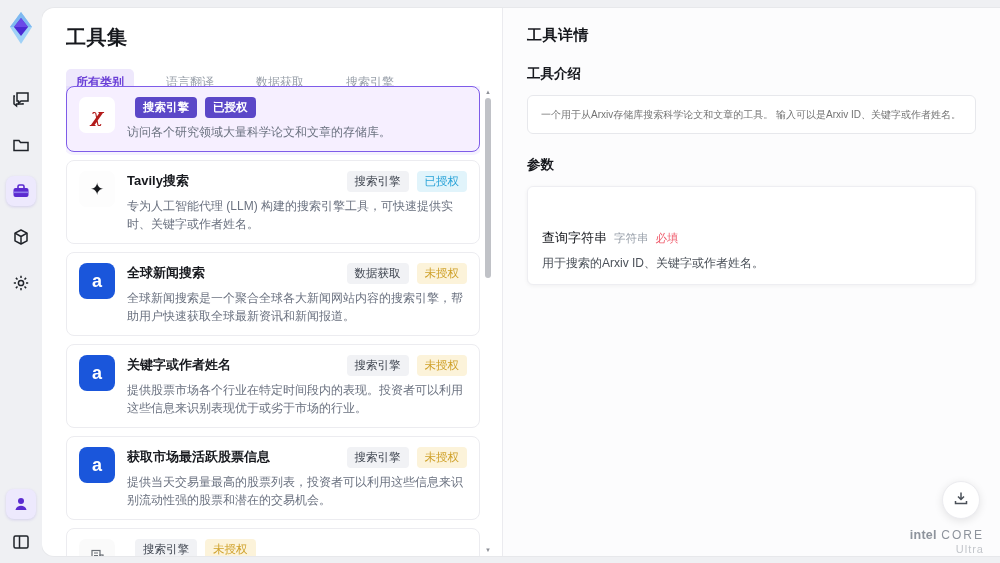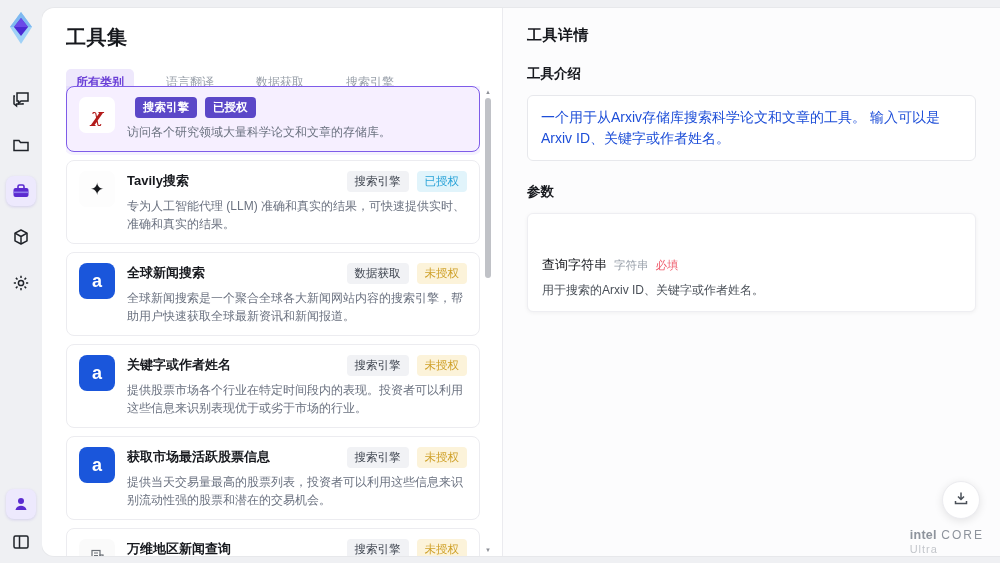--- a/index.html
+++ b/index.html
@@ -64,38 +64,38 @@
   .badge.ok { background:#e1f4fb; color:#2aa3d8; }
   .badge.no { background:#fcf3da; color:#cfa12a; }
   .card.selected .badge { background:#5b47c8; color:#fff; font-weight:bold; }
   .c-desc { font-size:12px; color:#6b7280; line-height:1.5; margin-top:5px; }
   
   .right-pane { flex:1; border-left:1px solid #ebebef; background:#fcfcfd; padding:18px 24px; position:relative; }
   .detail-title { font-size:15px; font-weight:bold; margin-bottom:20px; letter-spacing:.5px; }
   .section-h { font-size:13.5px; font-weight:bold; margin-bottom:12px;margin-top:16px; }
   .intro-box {
     background:#fff; border:1px solid #e7e8ec; border-radius:6px;
-    padding:11px 13px; font-size:14px; color:#1d4ed8; margin-bottom:22px; line-height:1.5;
+    padding:11px 13px; font-size:10px; color:#737373; margin-bottom:22px; line-height:1.5;
   }
   .param-card {
     background:#fff; border:1px solid #eeeef2; border-radius:6px;
     box-shadow:0 1px 4px rgba(0,0,0,.05); padding:12px 14px;
   }
   .param-top { display:flex; align-items:baseline; gap:7px; }
   .p-name { font-size:13px; font-weight:normal; }
   .p-type { font-size:11.5px; color:#9aa1ab; }
   .p-req { font-size:11.5px; color:#ef5d6d;margin-top:32px; }
   .p-desc { font-size:12px; color:#4b5159; margin-top:8px; }
   
   .dl-btn {
     position:absolute; right:20px; bottom:44px; width:38px; height:38px; border-radius:50%;
     background:#fff; border:1px solid #ececf0; box-shadow:0 2px 8px rgba(0,0,0,.10);
     display:flex; align-items:center; justify-content:center; cursor:pointer; z-index:9;
   }
-  .intel { position:absolute; right:16px; bottom:8px; color:#8d939c; z-index:9; line-height:1.1; }
+  .intel { position:absolute; right:16px; bottom:8px; color:#8d939c; z-index:9; text-align:right; line-height:1.1; }
   .intel .n { font-weight:bold; font-size:12.5px; letter-spacing:.3px; }
   .intel .c { font-size:12px; letter-spacing:2px; }
   .intel .sub { font-size:11px; color:#c3c6cb; letter-spacing:1px; }
 </style>
 </head>
 <body>
 
 <div class="rail">
   <div class="logo">
     <svg width="34" height="36" viewBox="0 0 34 36">
@@ -193,21 +193,21 @@
           <div class="card">
             <div class="t-icon star">✦</div>
             <div class="c-body">
               <div class="c-top">
                 <div class="c-name">Tavily搜索</div>
                 <div class="badges">
                   <span class="badge cat">搜索引擎</span>
                   <span class="badge ok">已授权</span>
                 </div>
               </div>
-              <div class="c-desc">专为人工智能代理 (LLM) 准确和真实的结果，可快速提供实时、准确和真实的结果。</div>
+              <div class="c-desc">专为人工智能代理 (LLM) 构建的搜索引擎工具，可快速提供实时、关键字或作者姓名。</div>
             </div>
           </div>
           <div class="card">
             <div class="t-icon blue-a">a</div>
             <div class="c-body">
               <div class="c-top">
                 <div class="c-name">全球新闻搜索</div>
                 <div class="badges">
                   <span class="badge cat">数据获取</span>
                   <span class="badge no">未授权</span>
@@ -245,21 +245,20 @@
           <div class="card">
             <div class="t-icon building">
               <svg width="20" height="20" viewBox="0 0 20 20" fill="none" stroke="#6a6f76" stroke-width="1.2">
                 <rect x="5" y="3.5" width="8" height="13"></rect>
                 <rect x="13" y="8" width="3" height="8.5"></rect>
                 <path d="M7 6h4M7 8.5h4M7 11h4M7 13.5h4" stroke-width="1"></path>
               </svg>
             </div>
             <div class="c-body">
               <div class="c-top">
-                <div class="c-name">万维地区新闻查询</div>
                 <div class="badges">
                   <span class="badge cat">搜索引擎</span>
                   <span class="badge no">未授权</span>
                 </div>
               </div>
             </div>
           </div>
         </div>
       <div class="sbar">
         <div class="arrow up">▲</div>

